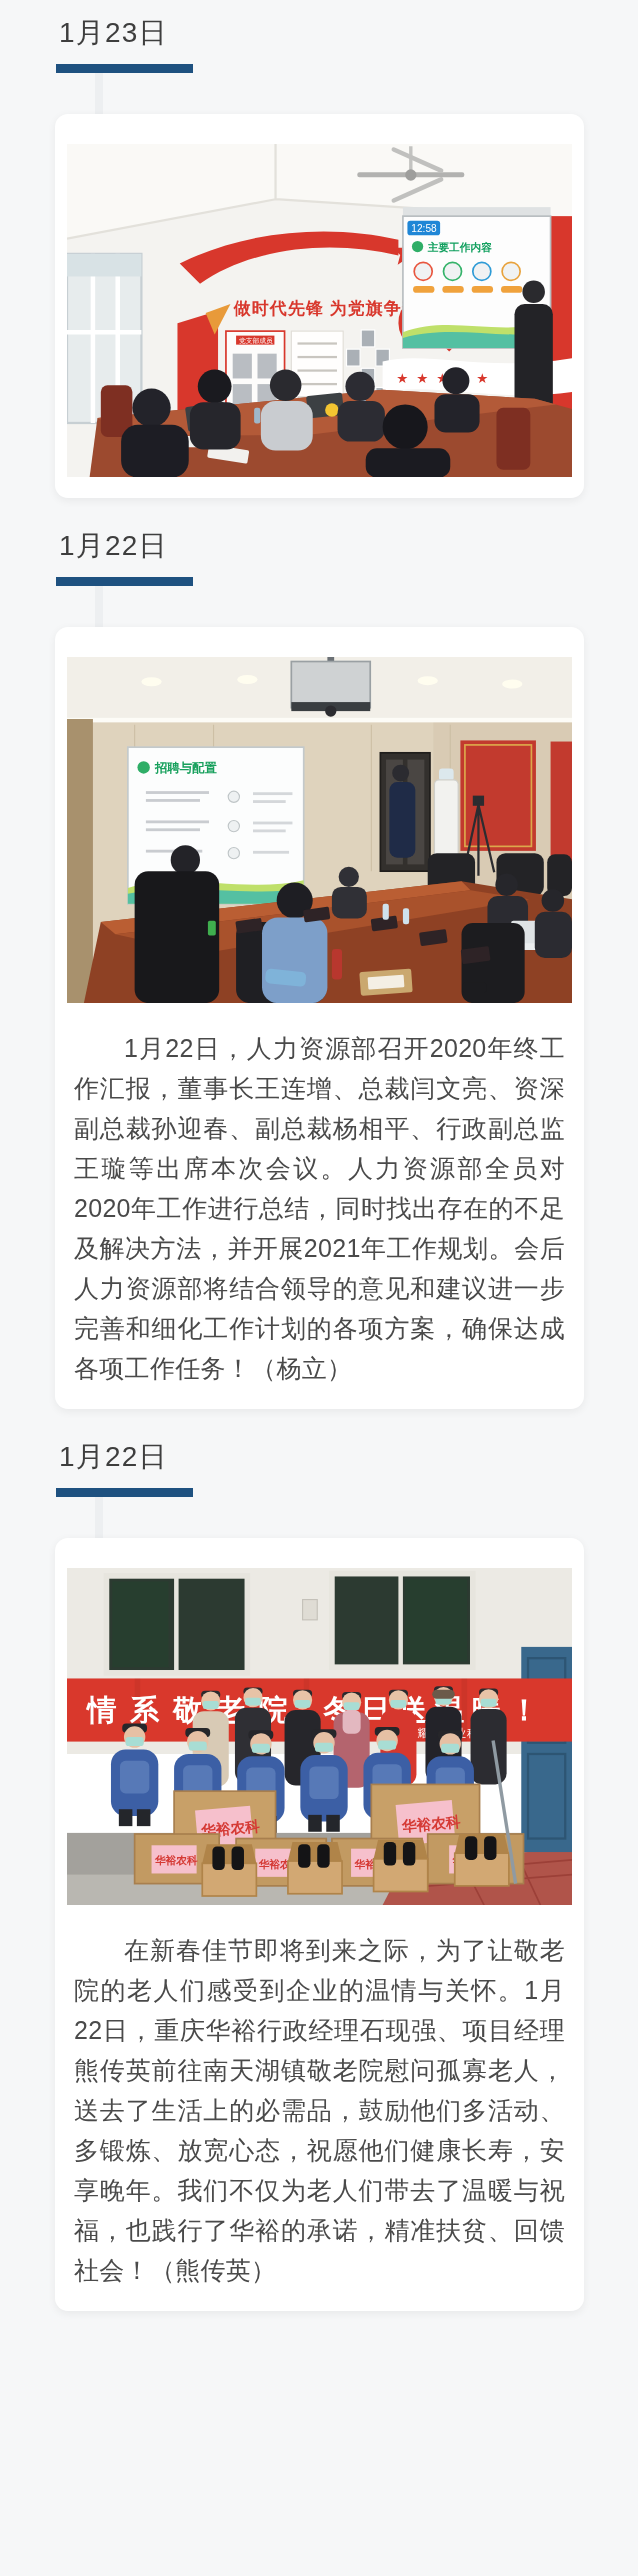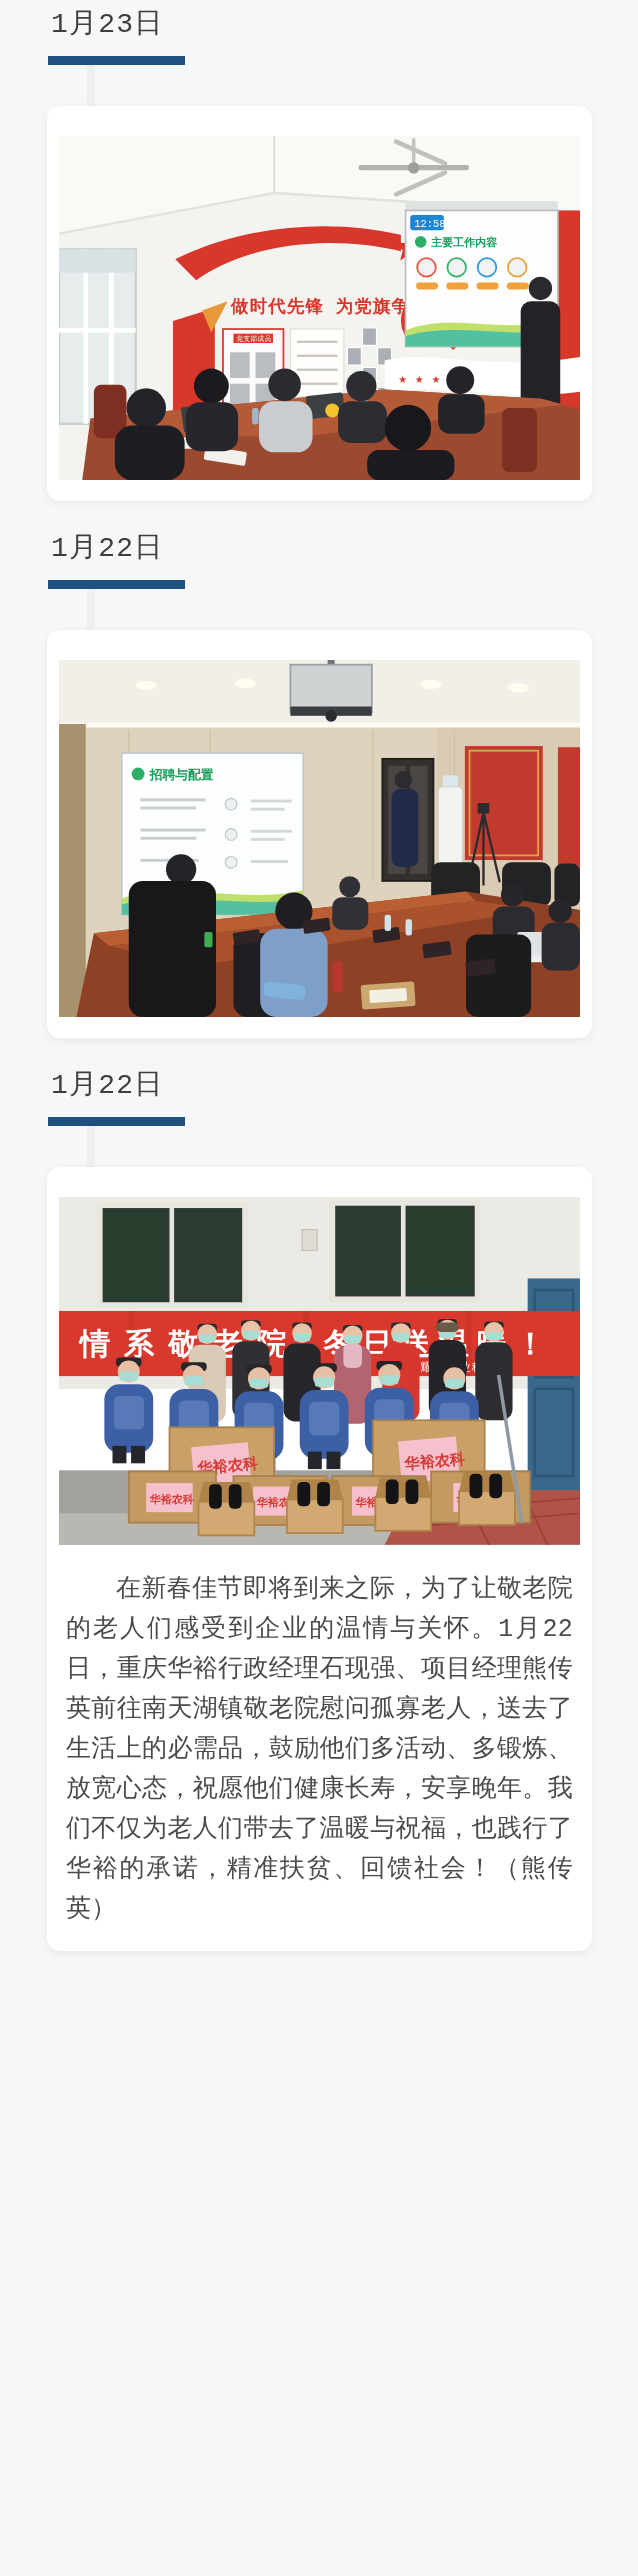--- a/index.html
+++ b/index.html
@@ -2,21 +2,21 @@
 <html lang="zh" style="--bg: #f6f7f8; --card: #ffffff; --accent: #1e5180; --line: #edeff1; --date-color: #3e3e3e; --text: #4a4a4a;font-size:9.5px"><head>
 <meta charset="utf-8">
 <style>
   html,body{margin:0;padding:0;}
   body{
     width:639px;
     background:var(--bg,#f6f7f8);
     font-family:"Liberation Sans","DejaVu Sans",sans-serif;
   }
   .timeline{padding-top:4.7px;padding-bottom:10.6px;}
-  .entry{margin:4px;font-family:Liberation Mono, monospace;}
+  .entry{margin:12px;}
   .entry + .entry{margin-top:32px;}
   .entry-date{
     margin:0 0 0 47px;
     font-size:28px;line-height:31px;font-weight:400;
     color:var(--date-color,#3e3e3e);
     letter-spacing:1.2px;
   }
   .date-underline{
     width:137px;height:9px;
     background:var(--accent,#1e5180);
@@ -289,20 +289,21 @@
             <rect x="250" y="468" width="14" height="26" rx="3" fill="#3fae4e"></rect>
             <rect x="560" y="438" width="11" height="28" rx="4" fill="#cfe2ed"></rect>
             <rect x="596" y="446" width="11" height="28" rx="4" fill="#cfe2ed"></rect>
             <rect x="352" y="556" width="72" height="26" rx="9" fill="#7fb3d9" transform="rotate(6 388 569)"></rect>
             <rect x="520" y="556" width="92" height="42" rx="4" fill="#caa86f" transform="rotate(-4 566 577)"></rect>
             <rect x="534" y="566" width="64" height="22" rx="2" fill="#f4efe4" transform="rotate(-4 566 577)"></rect>
             <rect x="702" y="578" width="42" height="18" rx="4" fill="#1c1c1f"></rect>
           </g>
         </svg>
       </figure>
+      <p>1月22日，人力资源部召开2020年终工作汇报，董事长王连增、总裁闫文亮、资深副总裁孙迎春、副总裁杨相平、行政副总监王璇等出席本次会议。人力资源部全员对2020年工作进行总结，同时找出存在的不足及解决方法，并开展2021年工作规划。会后人力资源部将结合领导的意见和建议进一步完善和细化工作计划的各项方案，确保达成各项工作任务！（杨立）</p>
     </article>
   </section>
 
   <section class="entry">
     <h2 class="entry-date">1月22日</h2>
     <div class="date-underline"></div>
     <div class="connector"></div>
 
     <article class="card">
       <figure class="photo">

